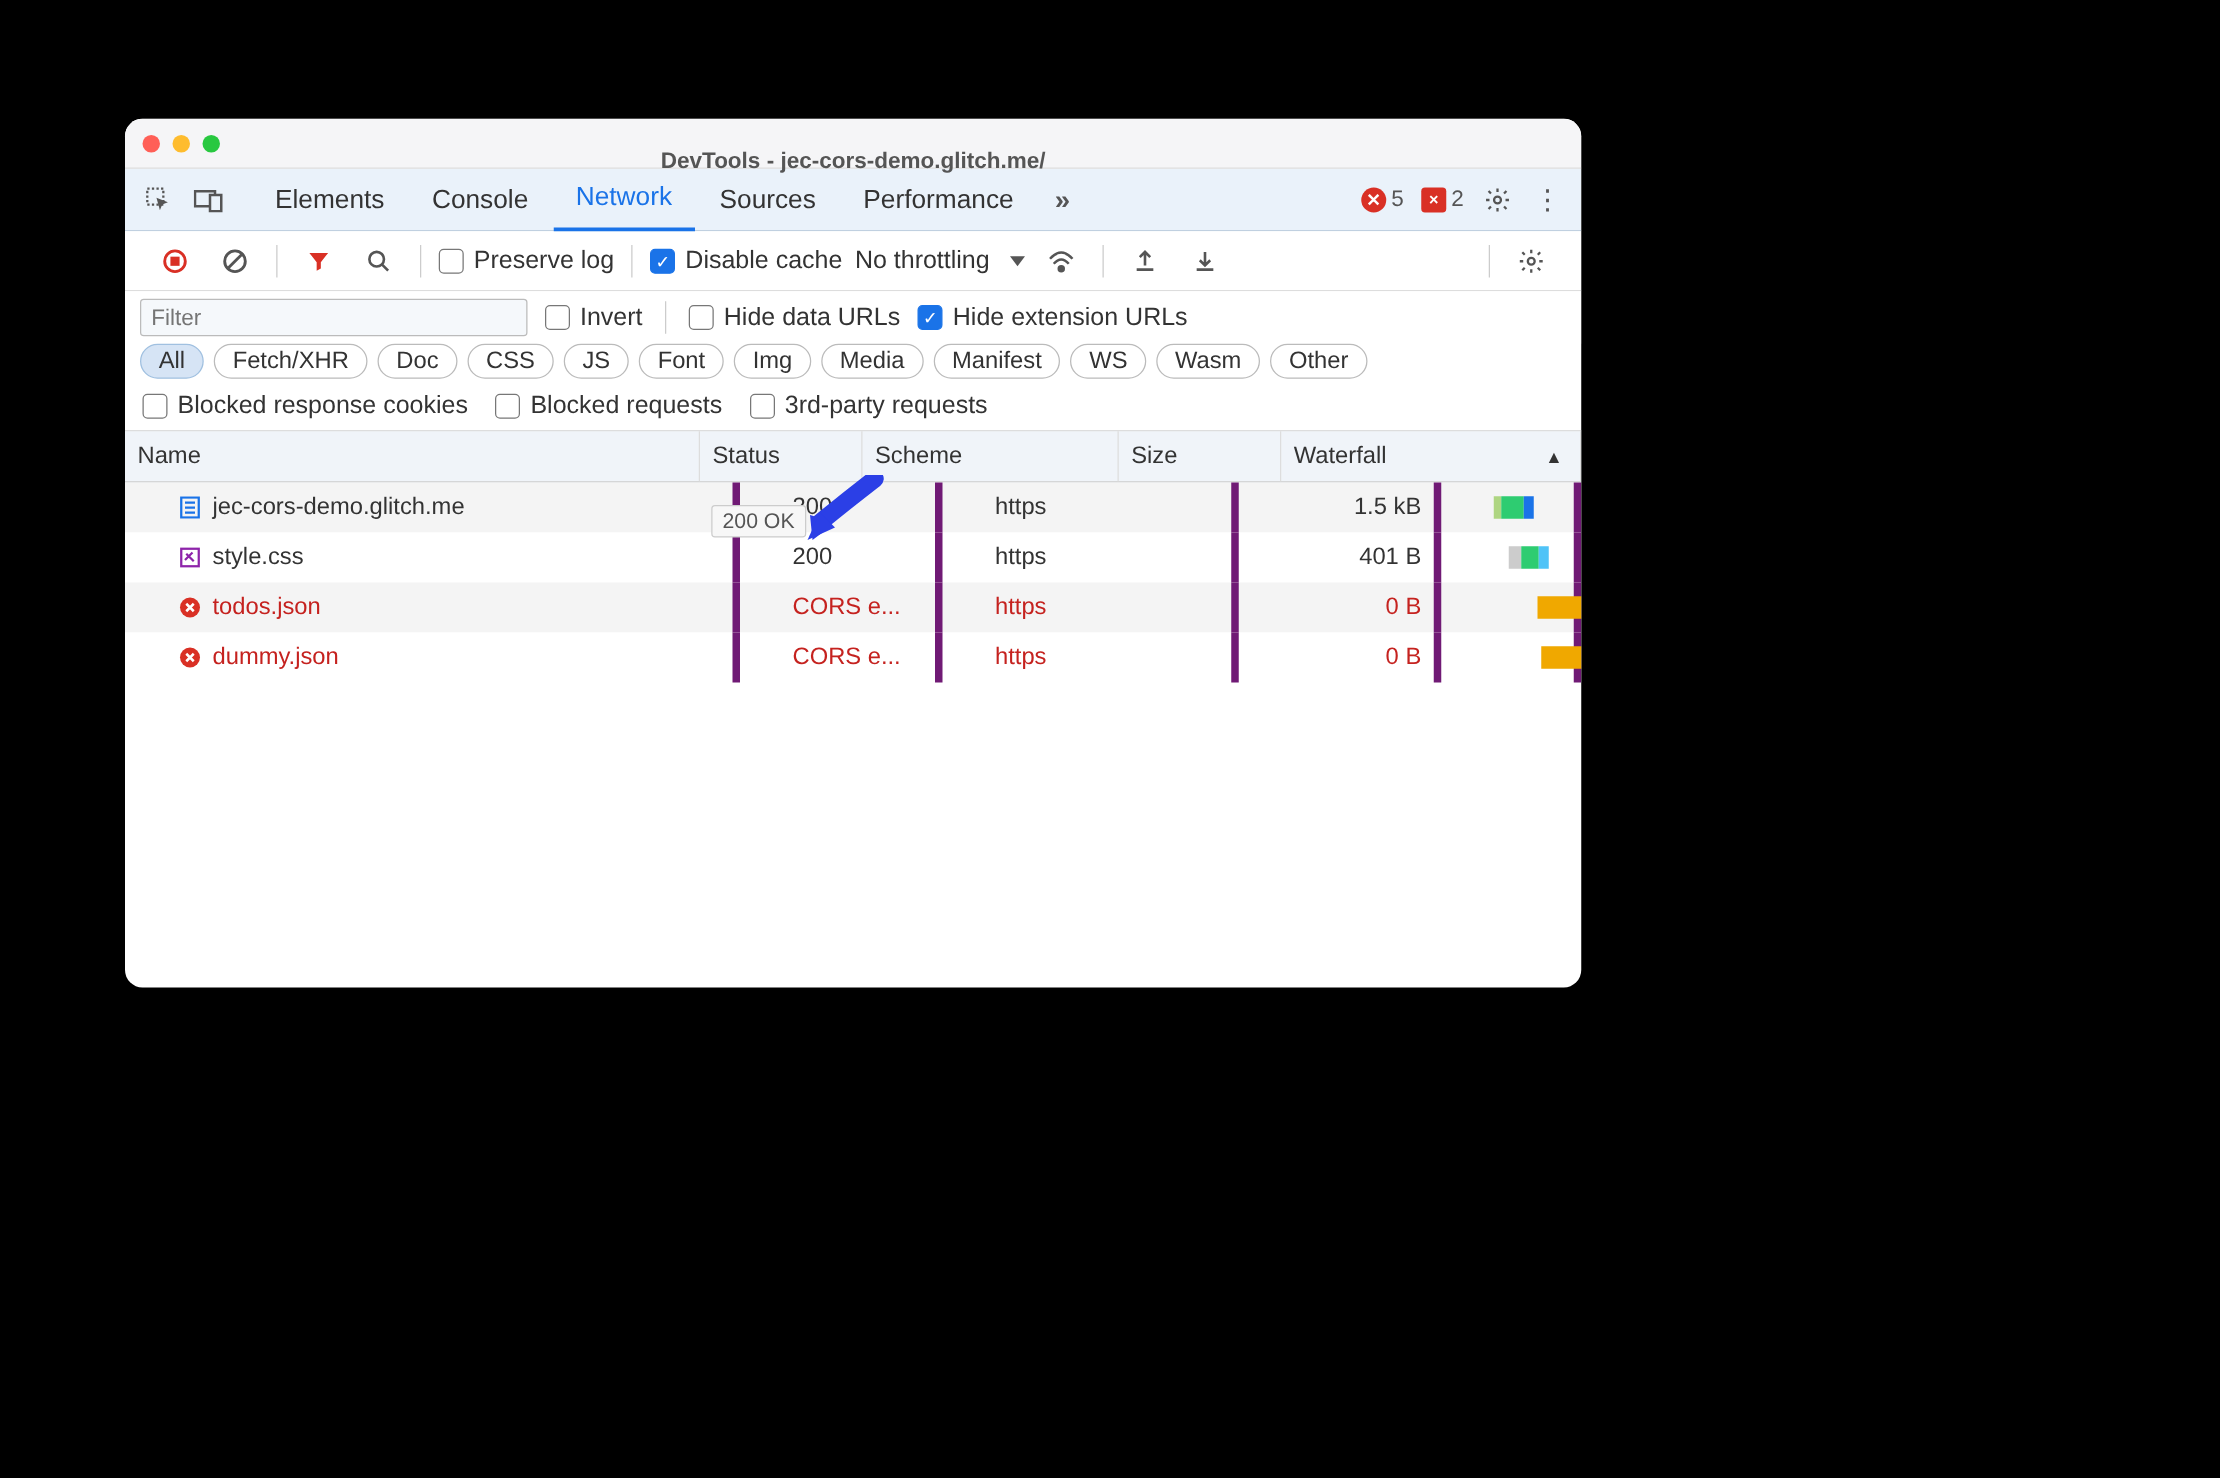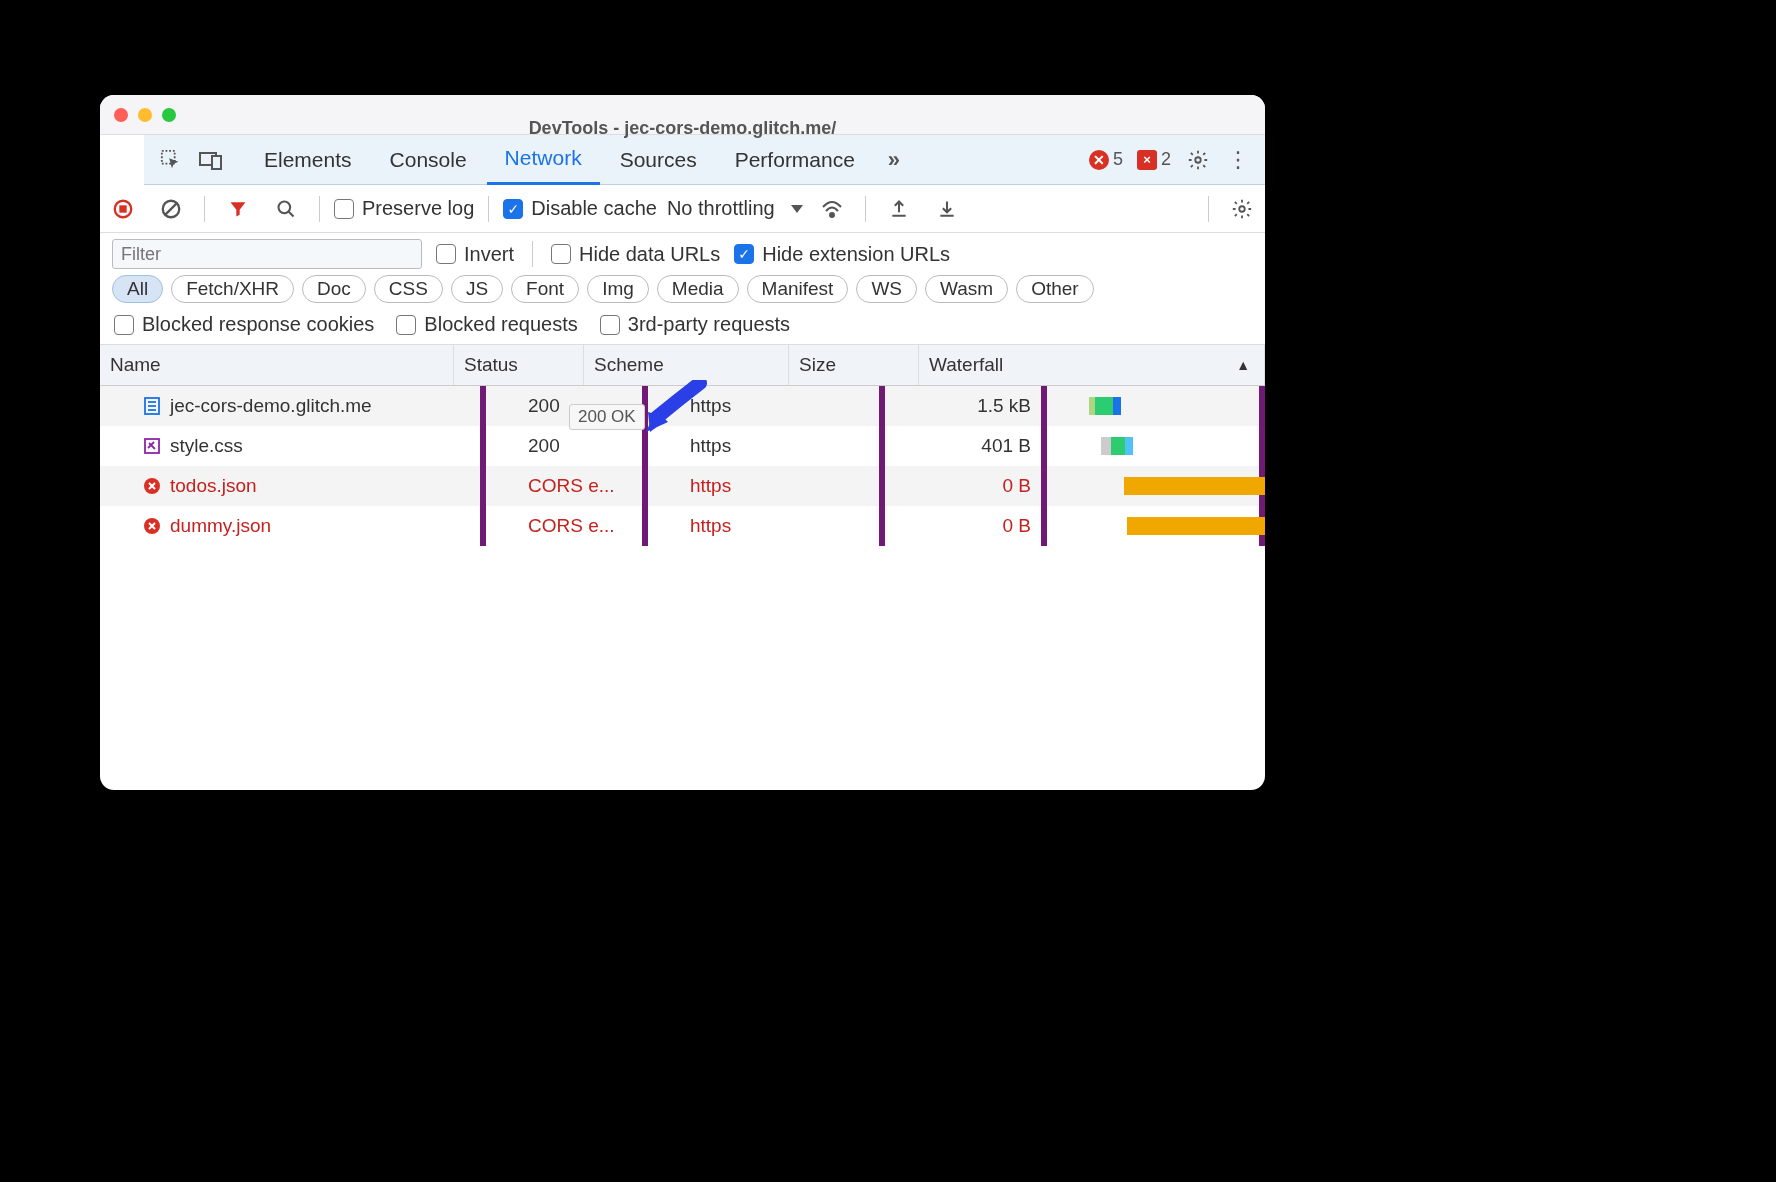--- a/index.html
+++ b/index.html
@@ -40,35 +40,34 @@
   .title { position: absolute; left: 0; right: 0; text-align: center; font-weight: 600; font-size: 18px; color: #555; pointer-events:none;margin-top:27px;}
   
   .top-tabs {
     height: 50px;
     background: #eaf2fa;
     display: flex;
     align-items: center;
     padding: 0 8px;
     gap: 2px;
     border-bottom: 1px solid #c0d0e0;
-    margin-left: 44px;
   }
   .icon-btn { width: 38px; height: 38px; display:flex; align-items:center; justify-content:center; cursor:pointer; border-radius:4px;}
   .tab-item { padding: 0 18px; height: 50px; display:flex; align-items:center; font-size: 21px; color:#333; cursor:pointer;}
   .tab-item.active { color: #1a73e8; border-bottom: 3px solid #1a73e8; height: 50px;}
   .badge { display:inline-flex; align-items:center; gap:4px; font-size:18px; color:#555; margin:0 6px;}
   .badge-err { background:#d93025; color:#fff; width:20px; height:20px; border-radius:50%; display:inline-flex; align-items:center; justify-content:center; font-size:14px; font-weight:bold;}
   .badge-sq { background:#d93025; color:#fff; width:20px; height:20px; border-radius:3px; display:inline-flex; align-items:center; justify-content:center; font-size:13px; font-weight:bold;}
   
   .toolbar {
     height: 48px;
     display: flex;
     align-items: center;
     gap: 10px;
-    padding: 0 4px;
+    padding: 0 21px;
     border-bottom: 1px solid #ddd;
     background:#fff;
   }
   .divider { width:1px; height:26px; background:#ccc; margin:0 4px;}
   .checkbox { width:20px; height:20px; border:1.5px solid #777; border-radius:4px; display:inline-flex; align-items:center; justify-content:center; cursor:pointer;}
   .checkbox.checked { background:#1a73e8; border-color:#1a73e8; color:#fff; font-size:14px;}
   .lbl { font-size:20px; color:#333; }
   .select { display:flex; align-items:center; gap:16px; font-size:20px; cursor:pointer;}
   .triangle-down { width:0; height:0; border-left:6px solid transparent; border-right:6px solid transparent; border-top:8px solid #555;}
   
@@ -79,21 +78,21 @@
   
   .chips-row { display:flex; align-items:center; gap:8px; padding:0 12px 6px 12px; flex-wrap:wrap;}
   .chip { border:1px solid #bbb; border-radius:16px; padding:2px 14px; font-size:19px; color:#333; cursor:pointer; background:#fff;}
   .chip.active { background:#d6e4f5; border-color:#a0c0e0;}
   
   .check-row { display:flex; align-items:center; gap:22px; padding:4px 14px 8px 14px;}
   .check-item { display:flex; align-items:center; gap:8px;}
   .thead { display:flex; background:#f0f4f9; height:42px; align-items:center; border-top:1px solid #ddd; border-bottom:1px solid #ccc;}
   .th, .td { padding:0 10px; font-size:19px; display:flex; align-items:center; height:100%;}
   .th { font-weight:400; color:#333; border-right:1px solid #ddd;}
-  .col-name { width:354px;text-align:right;}
+  .col-name { width:460px;text-align:right;}
   .col-status { width:130px;}
   .col-scheme { width:205px;}
   .col-size { width:130px; }
   .col-size.td { justify-content:flex-end;}
   .col-wf { flex:1; position:relative;}
   .sort-arrow { position:absolute; right:14px; font-size:14px;}
   .tbody { }
   .trow { display:flex; height:40px; align-items:center;}
   .trow:nth-child(odd){ background:#f4f4f4;}
   .trow:nth-child(even){ background:#fff;}

